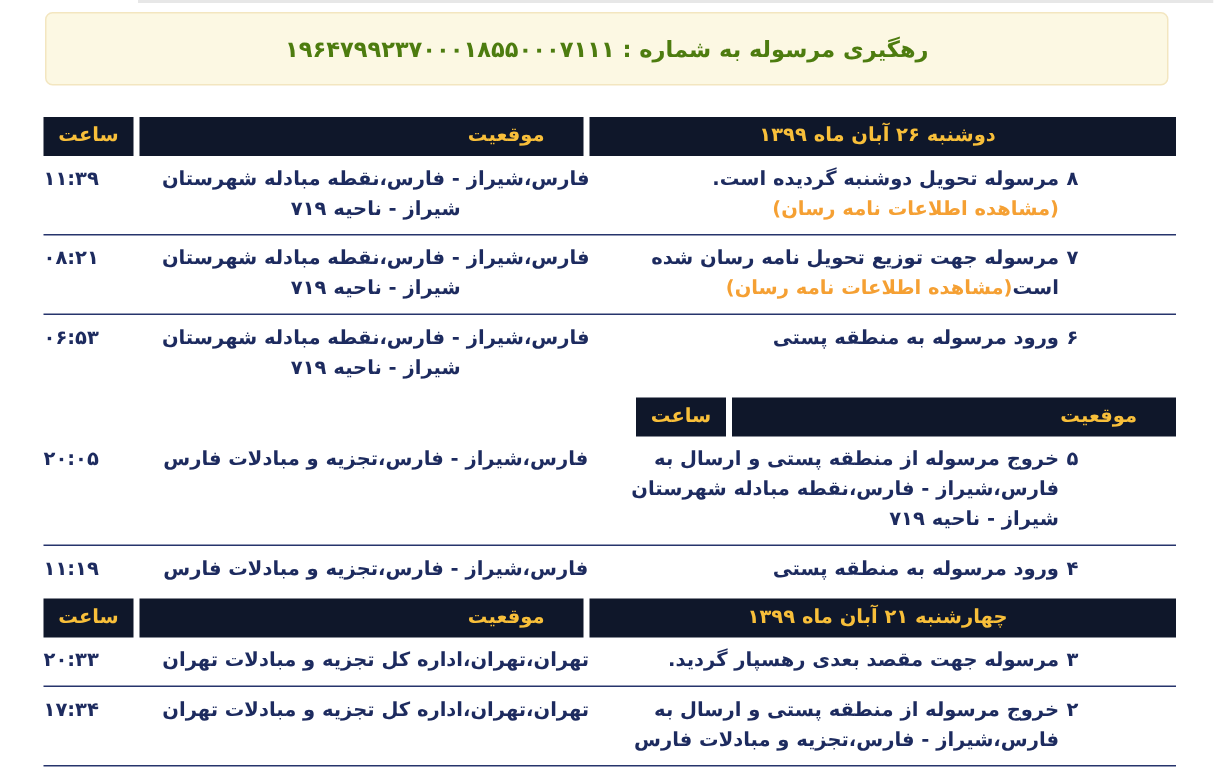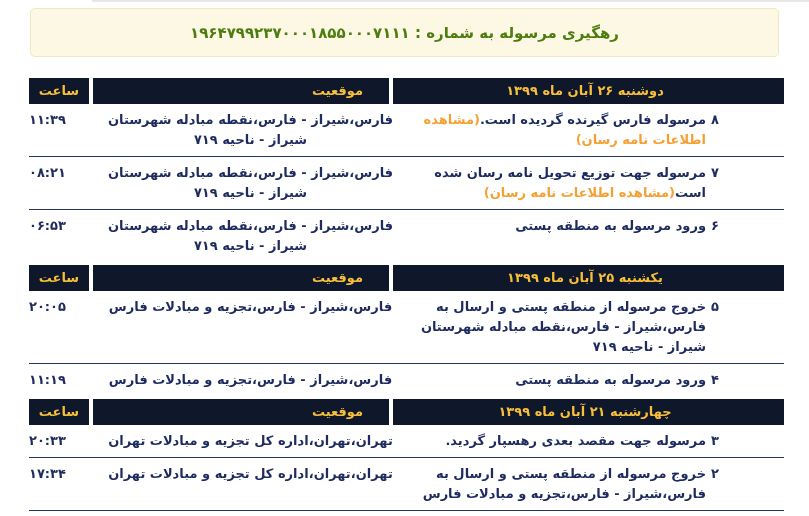--- a/index.html
+++ b/index.html
@@ -49,21 +49,21 @@
 
 <div class="track" id="track-table">
     <div class="day-header first">
       <div class="hcell date">دوشنبه ۲۶ آبان ماه ۱۳۹۹</div>
       <div class="hcell loc">موقعیت</div>
       <div class="hcell time">ساعت</div>
     </div>
     <div class="trow">
       <div class="cell-main">
         <div class="num">۸</div>
-        <div class="status"><span>مرسوله فارس گیرنده گردیده است.</span><span class="lnk">(مشاهده اطلاعات نامه رسان)</span></div>
+        <div class="status"><span>مرسوله تحویل دوشنبه گردیده است.</span><span class="lnk">(مشاهده اطلاعات نامه رسان)</span></div>
       </div>
       <div class="cell-loc">فارس،شیراز - فارس،نقطه مبادله شهرستان شیراز - ناحیه ۷۱۹</div>
       <div class="cell-time">۱۱:۳۹</div>
     </div>
     <div class="trow">
       <div class="cell-main">
         <div class="num">۷</div>
         <div class="status"><span>مرسوله جهت توزیع تحویل نامه رسان شده است</span><span class="lnk">(مشاهده اطلاعات نامه رسان)</span></div>
       </div>
       <div class="cell-loc">فارس،شیراز - فارس،نقطه مبادله شهرستان شیراز - ناحیه ۷۱۹</div>
@@ -71,21 +71,20 @@
     </div>
     <div class="trow no-border">
       <div class="cell-main">
         <div class="num">۶</div>
         <div class="status"><span>ورود مرسوله به منطقه پستی</span></div>
       </div>
       <div class="cell-loc">فارس،شیراز - فارس،نقطه مبادله شهرستان شیراز - ناحیه ۷۱۹</div>
       <div class="cell-time">۰۶:۵۳</div>
     </div>
     <div class="day-header">
-      <div class="hcell date">یکشنبه ۲۵ آبان ماه ۱۳۹۹</div>
       <div class="hcell loc">موقعیت</div>
       <div class="hcell time">ساعت</div>
     </div>
     <div class="trow">
       <div class="cell-main">
         <div class="num">۵</div>
         <div class="status"><span>خروج مرسوله از منطقه پستی و ارسال به فارس،شیراز - فارس،نقطه مبادله شهرستان شیراز - ناحیه ۷۱۹</span></div>
       </div>
       <div class="cell-loc">فارس،شیراز - فارس،تجزیه و مبادلات فارس</div>
       <div class="cell-time">۲۰:۰۵</div>

